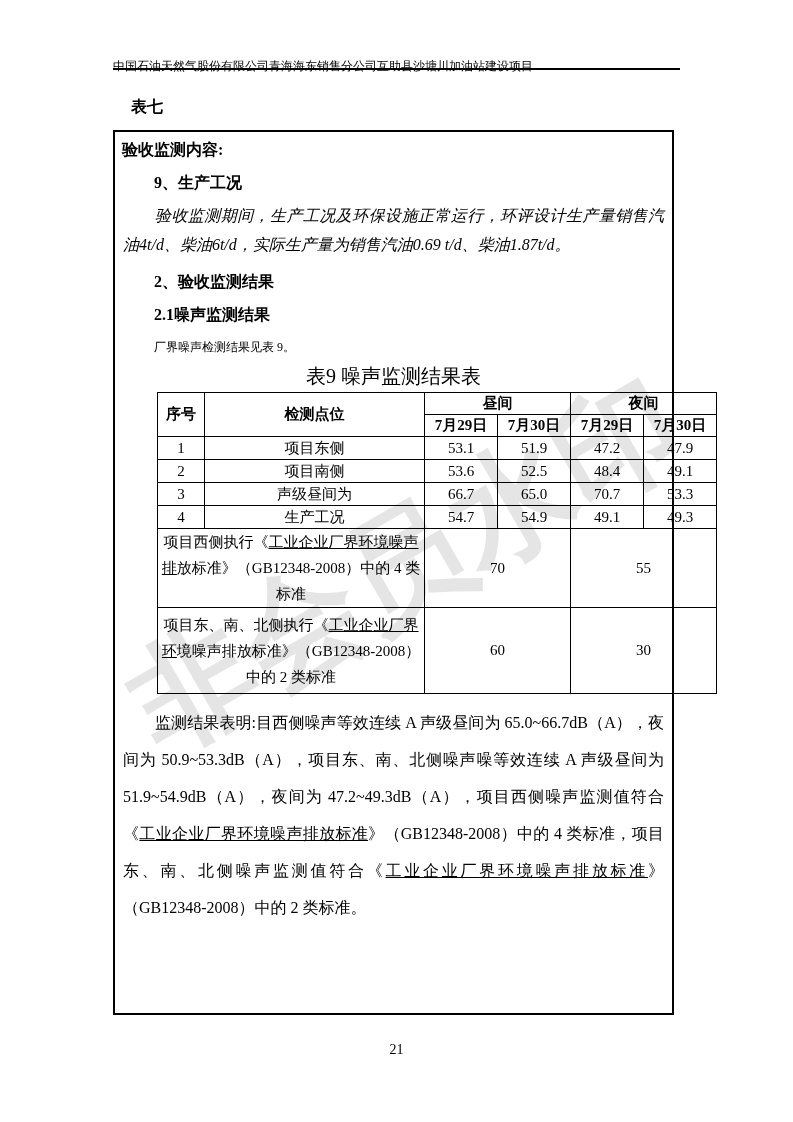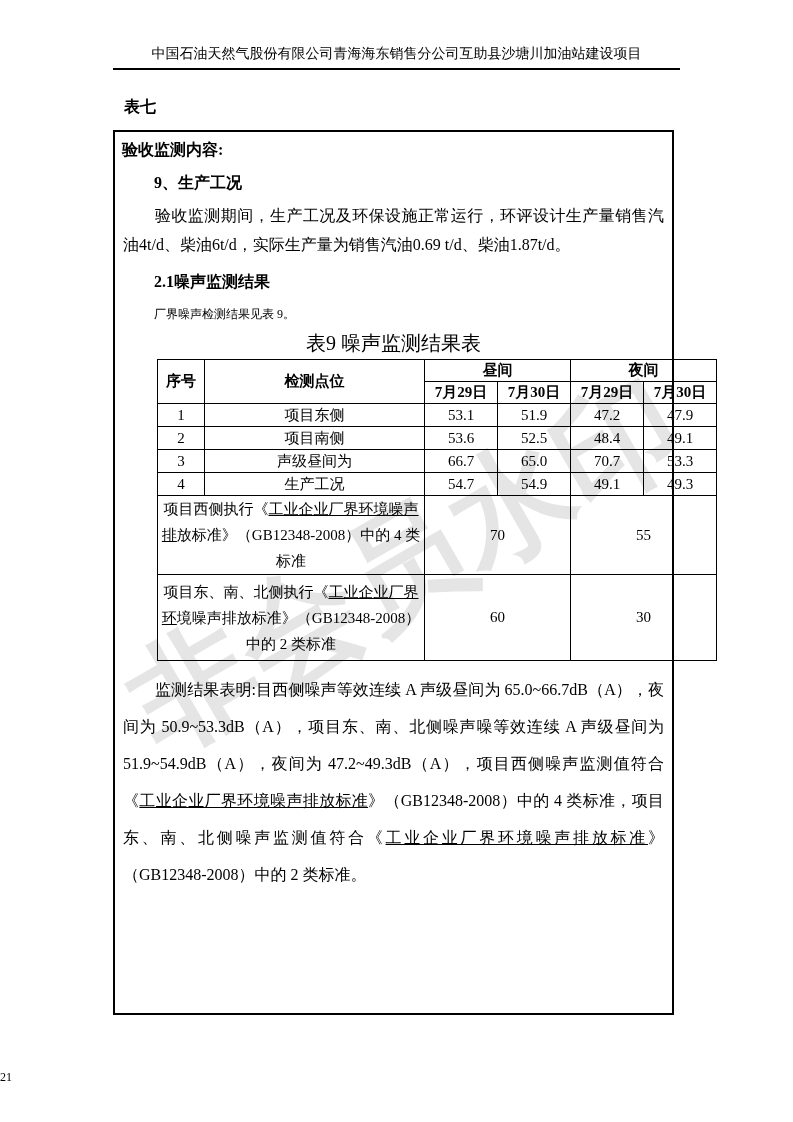--- a/index.html
+++ b/index.html
@@ -2,47 +2,47 @@
 <html><head>
 <meta charset="utf-8">
 <style>
   html,body{margin:0;padding:0;background:#fff;}
   .page{position:relative;width:793px;height:1122px;background:#ffffff;overflow:hidden;
         font-family:"Liberation Serif","DejaVu Serif",serif;color:#000;}
   .watermark{position:absolute;left:75px;top:480px;width:660px;height:170px;
         font-family:"Liberation Sans","DejaVu Sans",sans-serif;font-weight:bold;
         font-size:122px;line-height:170px;text-align:center;white-space:nowrap;
         color:rgba(0,0,0,0.10);transform:rotate(-30deg);z-index:0;pointer-events:none;}
-  .doc-header{position:absolute;top:44px;left:113px;width:567px;text-align:center;
-        font-size:14px;line-height:20px;z-index:1;}
+  .doc-header{position:absolute;top:56px;left:113px;width:567px;
+        font-size:12px;line-height:20px;z-index:1;}
   .doc-header-rule{position:absolute;top:68px;left:113px;width:567px;height:0;
         border-top:2px solid #000;z-index:1;}
-  .table-label{position:absolute;top:97px;left:124px;font-size:16px;font-weight:bold;z-index:1;}
+  .table-label{position:absolute;top:97px;left:131px;font-size:16px;font-weight:bold;z-index:1;}
   .main-box{position:absolute;top:130px;left:113px;width:561px;height:885px;
         border:2px solid #000;box-sizing:border-box;z-index:1;background:transparent;}
   .box-title{font-size:16px;font-weight:bold;margin:8px 7px 0 7px;line-height:20px;}
   .h-bold{font-size:16px;font-weight:bold;margin:13px 7px 0 39px;line-height:20px;}
   .para{font-size:16px;margin:8px 8px 0 8px;line-height:29px;text-align:justify;
-        text-indent:2em;}
+        text-indent:2em;font-style:italic;}
   .intro-line{font-size:12px;margin:12px 7px 0 39px;line-height:20px;}
   .caption{font-size:20px;font-weight:normal;text-align:center;margin:10px 0 0 0;line-height:19px;}
   table.noise{border-collapse:collapse;width:100%;margin-top:6px;table-layout:fixed;margin-left:42px;}
   table.noise th,table.noise td{border:1px solid #000;text-align:center;vertical-align:middle;
         font-size:15px;padding:0;overflow:hidden;}
   table.noise th{font-weight:bold;}
   tr.hdr-row{height:22px;}
   tr.data-row{height:23px;}
   tr.std-row1{height:64px;}
   tr.std-row2{height:86px;}
   td.std-label{text-align:center;padding:2px 5px;font-size:15px;line-height:26px;}
   .u{text-decoration:underline;}
   .conclusion{font-size:16px;margin:10px 8px 0 8px;line-height:37px;text-align:justify;
         text-indent:2em;}
-  .footer-page{position:absolute;top:1070px;left:0;width:100%;
-        font-size:12px;z-index:1;}
+  .footer-page{position:absolute;top:1042px;left:0;width:100%;text-align:center;
+        font-size:14px;z-index:1;}
 </style>
 </head>
 <body>
 
 <div class="page">
 
   <div class="watermark">非会员水印</div>
 
   <div class="doc-header">中国石油天然气股份有限公司青海海东销售分公司互助县沙塘川加油站建设项目</div>
   <div class="doc-header-rule"></div>
@@ -50,20 +50,21 @@
   <div class="table-label">表七</div>
 
   <div class="main-box">
 
     <div class="box-title">验收监测内容:</div>
 
     <div class="h-bold">9、生产工况</div>
 
     <div class="para">验收监测期间，生产工况及环保设施正常运行，环评设计生产量销售汽油4t/d、柴油6t/d，实际生产量为销售汽油0.69 t/d、柴油1.87t/d。</div>
 
+    <div class="h-bold">2、验收监测结果</div>
 
     <div class="h-bold">2.1噪声监测结果</div>
 
     <div class="intro-line">厂界噪声检测结果见表 9。</div>
 
     <div class="caption">表9  噪声监测结果表</div>
 
     <table class="noise">
       <colgroup>
         <col style="width:47px">

